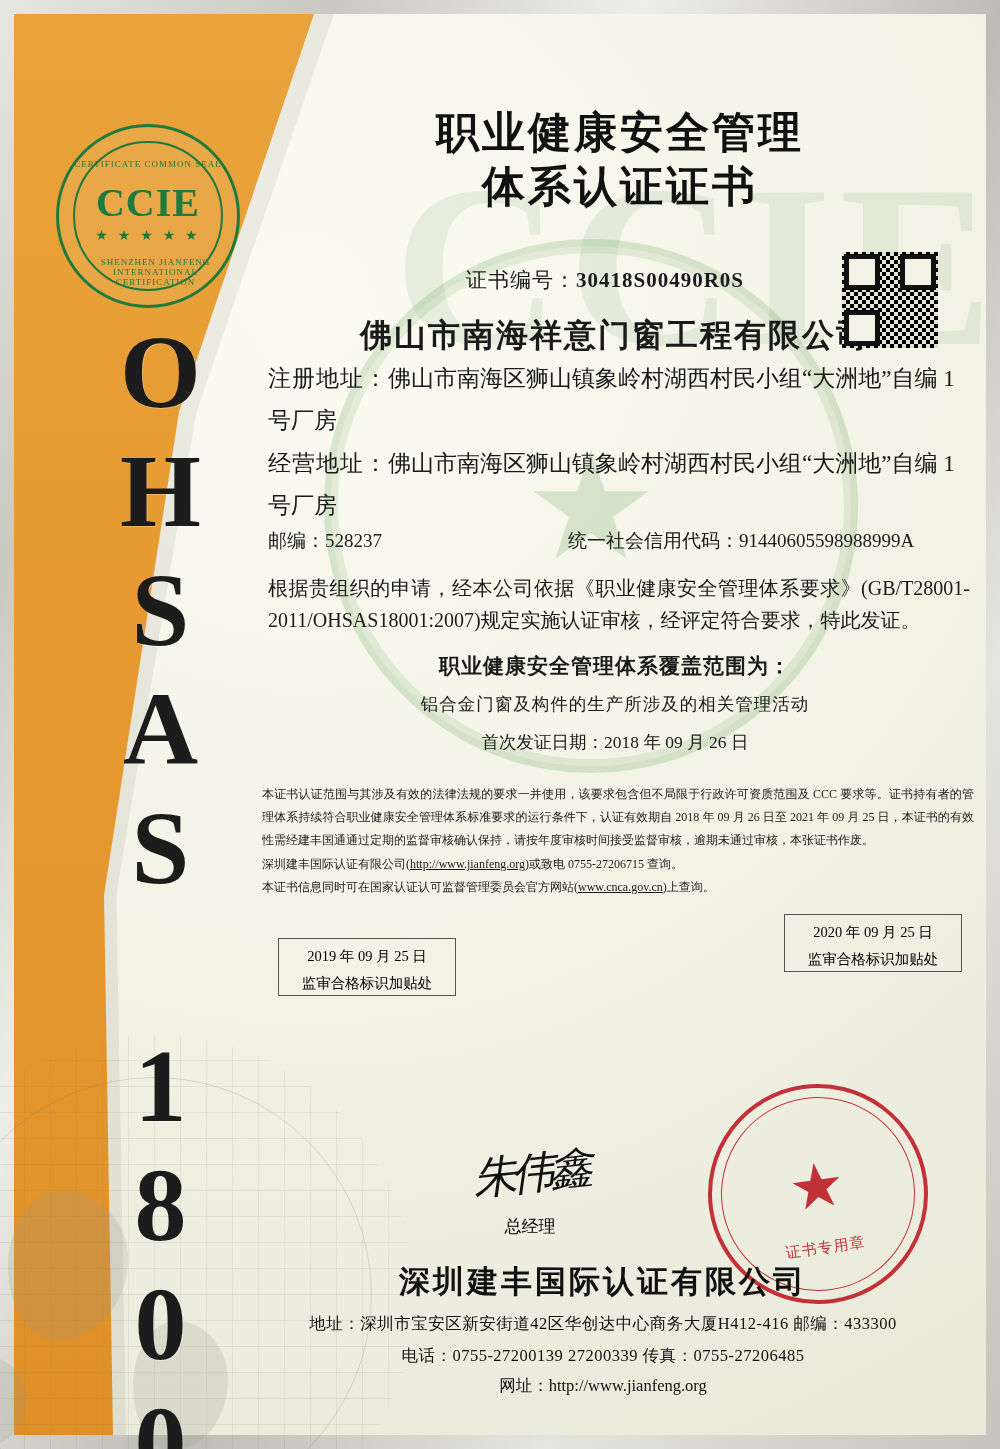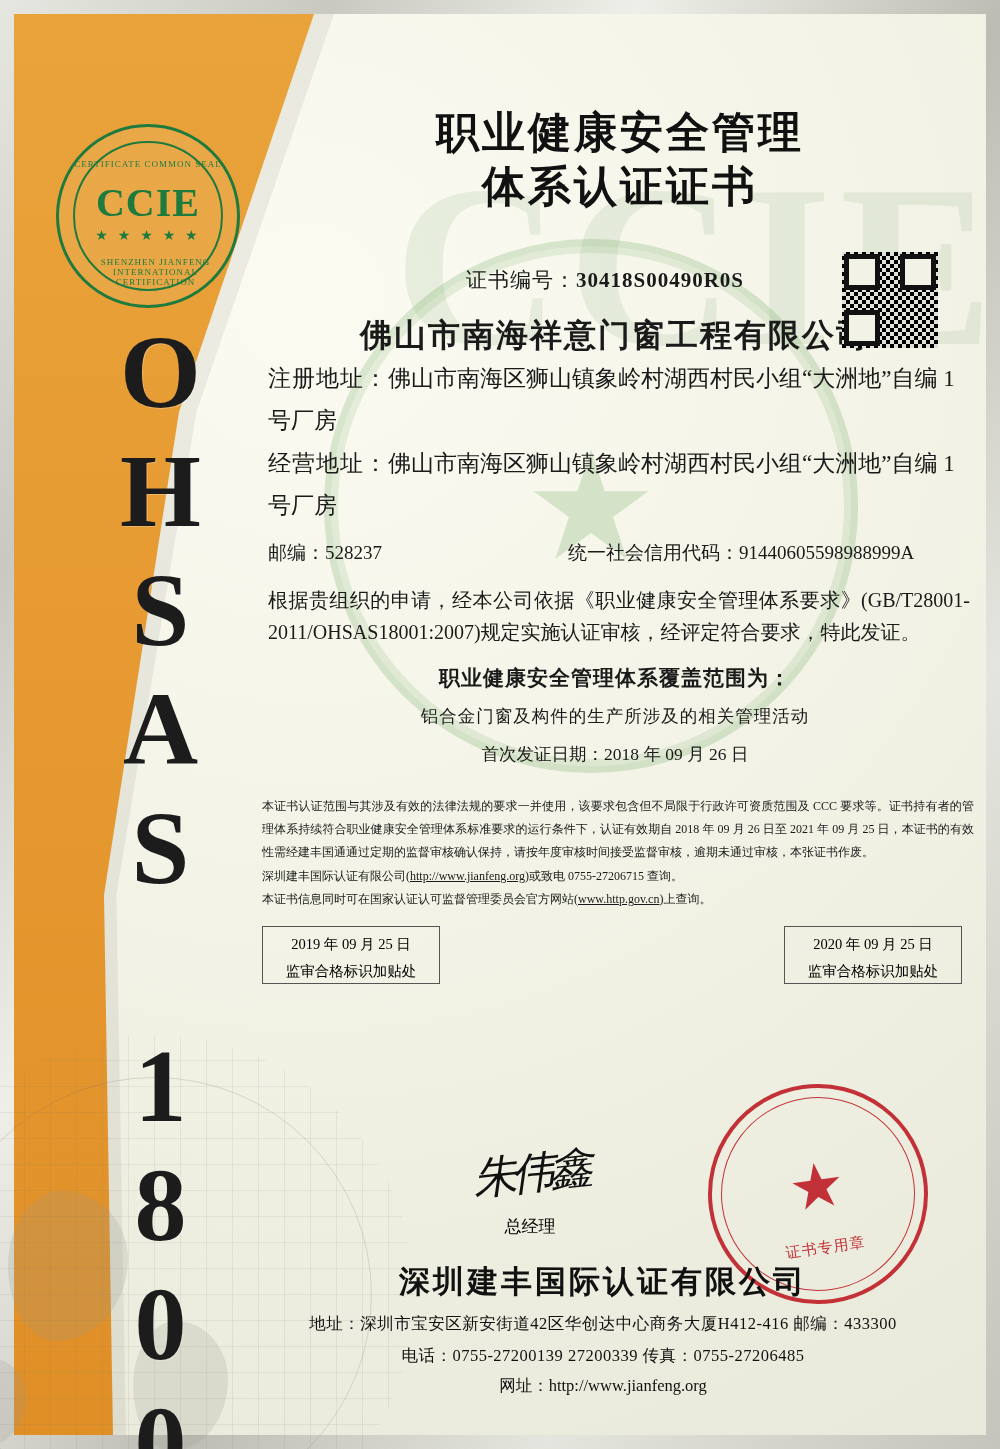--- a/index.html
+++ b/index.html
@@ -234,21 +234,21 @@
     font-weight: bold;
     letter-spacing: 2px;
   }
   .addr {
     font-size: 23px;
     line-height: 1.85;
     padding-left: 18px;
   }
   .addr .lbl { letter-spacing: 1px; }
   .zipline {
-    margin-top: 12px;
+    margin-top: 0;
     font-size: 19px;
     display: flex;
     padding-left: 18px;
     align-items: flex-end;
   }
   .zipline .z1 { width: 300px; }
   .para {
     margin-top: 18px;
     font-size: 20px;
     line-height: 1.6;
@@ -296,21 +296,21 @@
     width: 178px;
     height: 58px;
     border: 1px solid #555;
     text-align: center;
     font-family: "Liberation Serif", serif;
     font-size: 14.5px;
     line-height: 1.9;
     padding-top: 4px;
     box-sizing: border-box;
   }
-  .sticker.left { left: 12px; }
+  .sticker.left { left: 28px; margin-top: 24px; }
   .sticker.right { right: 18px; }
   
   .signature {
     position: absolute;
     left: 130px;
     top: 1090px;
     width: 300px;
     text-align: center;
   }
   .sig-glyph {
@@ -459,21 +459,21 @@
       <div class="row scope-title">职业健康安全管理体系覆盖范围为：</div>
       <div class="row scope-body">铝合金门窗及构件的生产所涉及的相关管理活动</div>
       <div class="row first-issue">首次发证日期：2018 年 09 月 26 日</div>
 
       <div class="row fine">
         <div>本证书认证范围与其涉及有效的法律法规的要求一并使用，该要求包含但不局限于行政许可资质范围及 CCC 要求等。证书持有者的管理体系持续符合职业健康安全管理体系标准要求的运行条件下，认证有效期自 2018 年 09 月 26 日至 2021 年 09 月 25 日，本证书的有效性需经建丰国通通过定期的监督审核确认保持，请按年度审核时间接受监督审核，逾期未通过审核，本张证书作废。</div>
         <div>
           <span>深圳建丰国际认证有限公司(</span><span class="linklike">http://www.jianfeng.org</span><span>)或致电 0755-27206715 查询。</span>
         </div>
         <div>
-          <span>本证书信息同时可在国家认证认可监督管理委员会官方网站(</span><span class="linklike">www.http.gov.cn</span><span>)上查询。</span>
+          <span>本证书信息同时可在国家认证认可监督管理委员会官方网站(</span><span class="linklike">www.cnca.gov.cn</span><span>)上查询。</span>
         </div>
       </div>
 
       <div class="stickers">
         <div class="sticker left">
           <div>2019 年 09 月 25 日</div>
           <div>监审合格标识加贴处</div>
         </div>
         <div class="sticker right">
           <div>2020 年 09 月 25 日</div>

